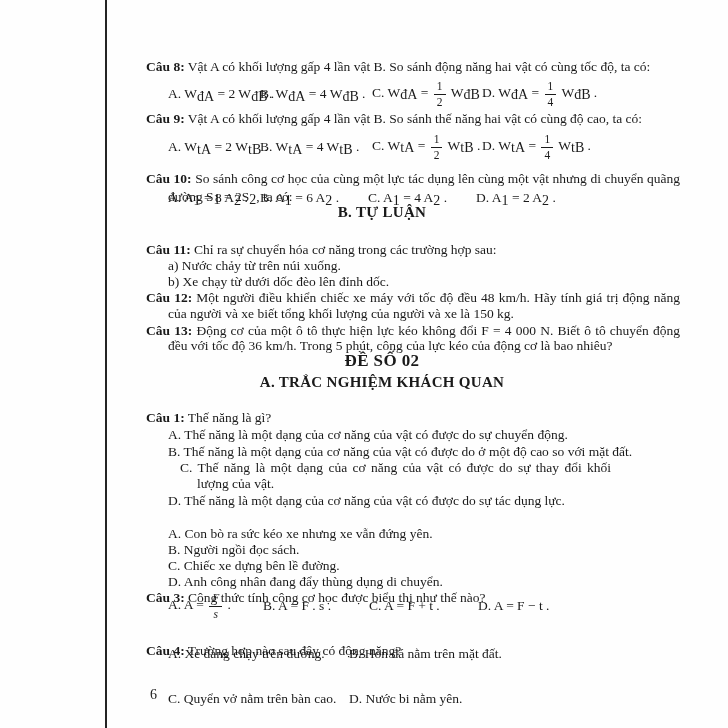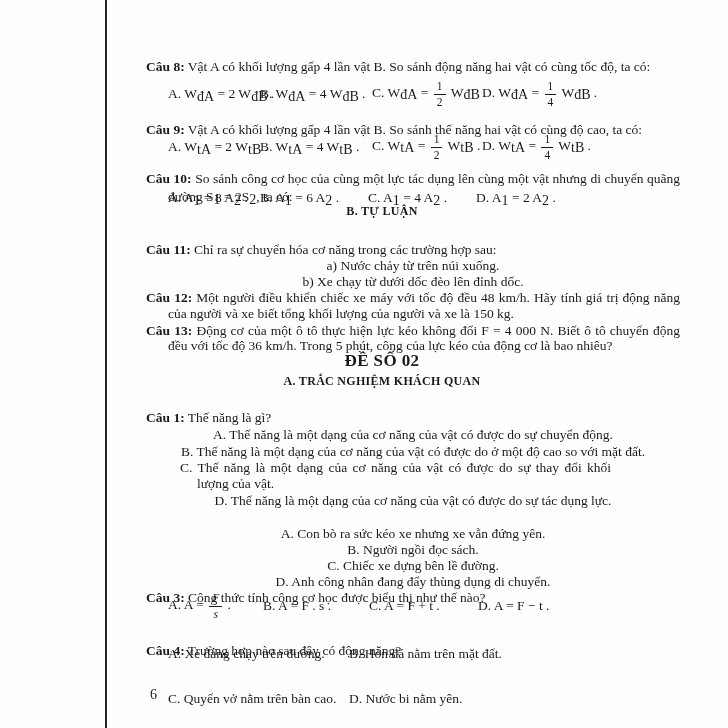--- a/index.html
+++ b/index.html
@@ -6,30 +6,30 @@
   body{
     width:728px;height:728px;background:#ffffff;
     font-family:"Liberation Serif","DejaVu Serif",serif;
     color:#1a1a1a;
     -webkit-font-smoothing:antialiased;
   }
   .page{position:relative;width:728px;height:728px;background:#fefefe;overflow:hidden;}
   .gutter-line{position:absolute;left:105px;top:0;width:2px;height:728px;background:#242424;}
   .blk{position:absolute;left:146px;width:512px;font-size:13.5px;line-height:18px;text-align:justify;}
   .stem{padding-left:22px;text-indent:-22px;}
-  .opt-line{left:168px;width:490px;text-align:center;}
+  .opt-line{left:168px;width:490px;text-align:left;}
   .hang{padding-left:17px;text-indent:-17px;text-align:justify;margin-left:12px;}
   .opts-row{position:absolute;left:168px;width:492px;display:grid;align-items:center;font-size:13.5px;}
   .opts-row span{white-space:nowrap;}
   .row-q8{grid-template-columns:92px 112px 110px 1fr;height:28px;}
   .row-q10{grid-template-columns:92px 108px 108px 1fr;height:18px;}
   .row-q3{grid-template-columns:95px 106px 109px 1fr;height:34px;}
   .row-q4{grid-template-columns:181px 1fr;height:17px;}
   .heading{position:absolute;left:106px;width:552px;text-align:center;font-weight:bold;}
-  .h-sub{font-size:12px;letter-spacing:.3px;}
+  .h-sub{font-size:15px;letter-spacing:.3px;}
   .h-exam{font-size:17px;letter-spacing:.4px;}
   b{font-weight:bold;}
   sub{font-size:14px;line-height:0;vertical-align:-2.5px;}
   .frac{display:inline-block;text-align:center;vertical-align:middle;line-height:1.05;font-size:11.5px;margin:0 2px;}
   .frac .num{display:block;border-bottom:1px solid #1a1a1a;padding:0 3px 1px;}
   .frac .den{display:block;padding:1px 3px 0;}
   .frac.it{font-style:italic;}
   .pageno{position:absolute;left:150px;top:687px;font-size:14px;text-align:left;width:40px;}
 </style>
 </head>
@@ -39,21 +39,21 @@
   <div class="gutter-line"></div>
 
   <p class="blk stem" style="top:44px"><b>Câu 8:</b> Vật A có khối lượng gấp 4 lần vật B. So sánh động năng hai vật có cùng tốc độ, ta có:</p>
   <div class="opts-row row-q8" style="top:80px">
     <span>A. W<sub>đA</sub> = 2 W<sub>đB</sub> .</span>
     <span>B. W<sub>đA</sub> = 4 W<sub>đB</sub> .</span>
     <span>C. W<sub>đA</sub> = <span class="frac"><span class="num">1</span><span class="den">2</span></span> W<sub>đB</sub> .</span>
     <span>D. W<sub>đA</sub> = <span class="frac"><span class="num">1</span><span class="den">4</span></span> W<sub>đB</sub> .</span>
   </div>
 
-  <p class="blk stem" style="top:107px"><b>Câu 9:</b> Vật A có khối lượng gấp 4 lần vật B. So sánh thế năng hai vật có cùng độ cao, ta có:</p>
+  <p class="blk stem" style="top:96px"><b>Câu 9:</b> Vật A có khối lượng gấp 4 lần vật B. So sánh thế năng hai vật có cùng độ cao, ta có:</p>
   <div class="opts-row row-q8" style="top:133px">
     <span>A. W<sub>tA</sub> = 2 W<sub>tB</sub> .</span>
     <span>B. W<sub>tA</sub> = 4 W<sub>tB</sub> .</span>
     <span>C. W<sub>tA</sub> = <span class="frac"><span class="num">1</span><span class="den">2</span></span> W<sub>tB</sub> .</span>
     <span>D. W<sub>tA</sub> = <span class="frac"><span class="num">1</span><span class="den">4</span></span> W<sub>tB</sub> .</span>
   </div>
 
   <p class="blk stem" style="top:156px"><b>Câu 10:</b> So sánh công cơ học của cùng một lực tác dụng lên cùng một vật nhưng di chuyển quãng đường S<sub>1</sub> = 2S<sub>2</sub>, ta có:</p>
   <div class="opts-row row-q10" style="top:189px">
     <span>A. A<sub>1</sub> = 8 A<sub>2</sub> .</span>

